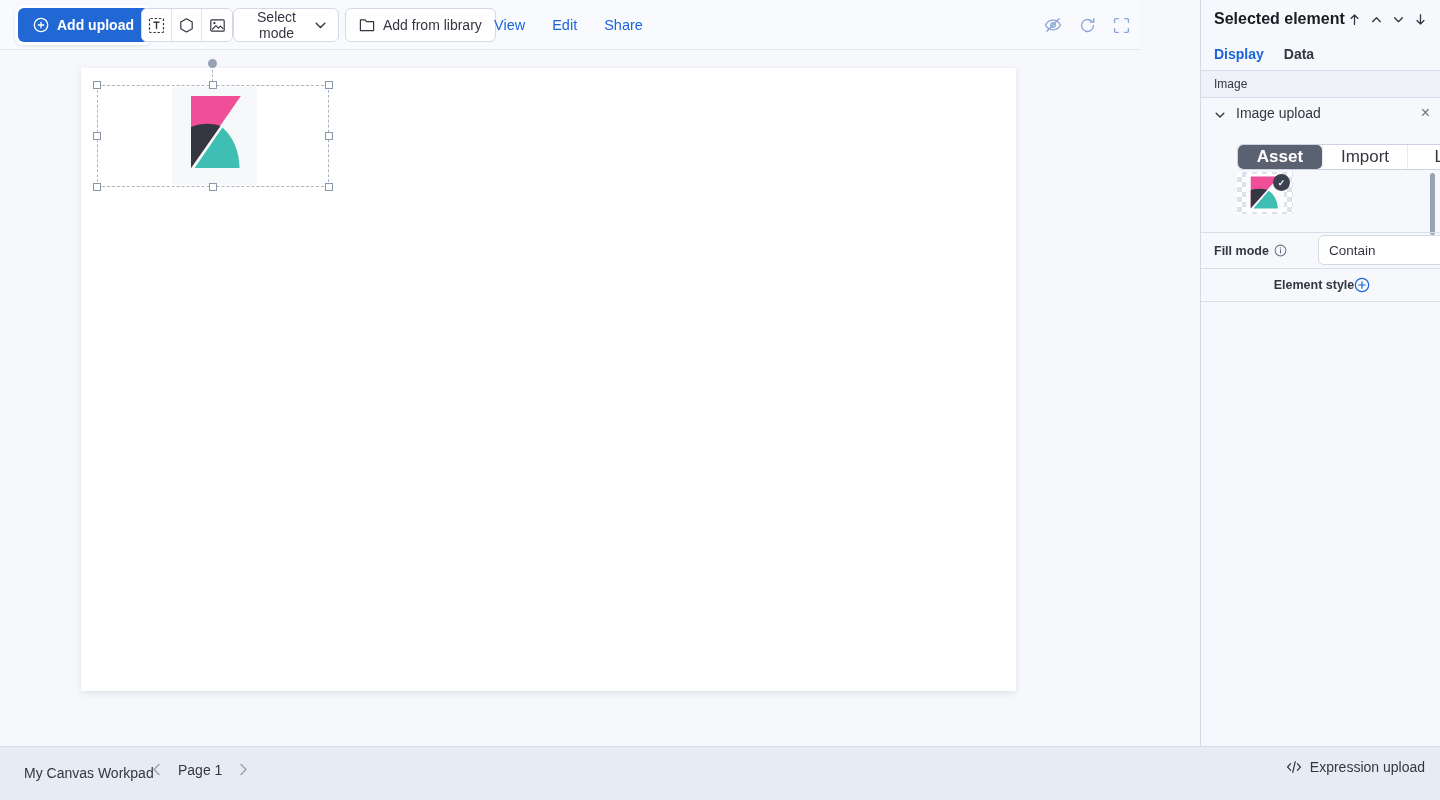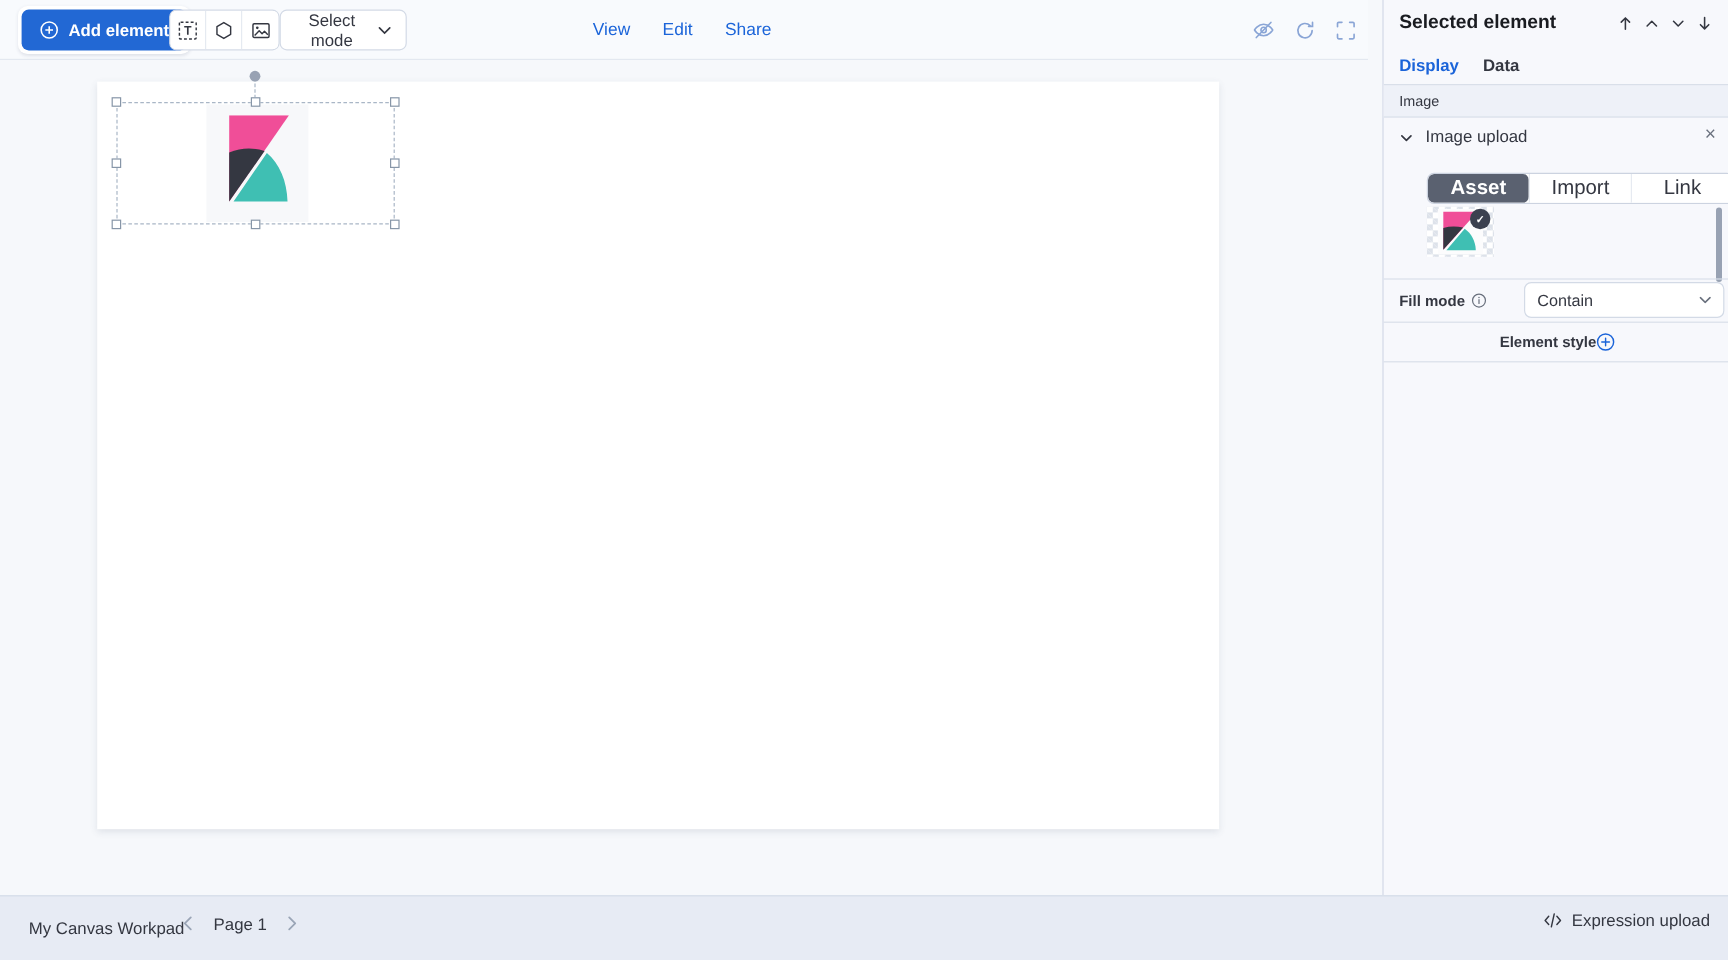--- a/index.html
+++ b/index.html
@@ -25,21 +25,21 @@
   .selection { position:absolute; left:97px; top:35px; width:232px; height:102px; border:1px dashed #a9b6c6; cursor:move; }
   .img-el { position:absolute; left:74px; top:1px; width:85px; height:98px; background:#f7f8fa; display:flex; align-items:center; justify-content:center; }
   .handle { position:absolute; width:8px; height:8px; background:#fff; border:1px solid #8796a8; }
   .h-tl{left:-5px;top:-5px}.h-tm{left:calc(50% - 4px);top:-5px}.h-tr{right:-5px;top:-5px}
   .h-ml{left:-5px;top:calc(50% - 4px)}.h-mr{right:-5px;top:calc(50% - 4px)}
   .h-bl{left:-5px;bottom:-5px}.h-bm{left:calc(50% - 4px);bottom:-5px}.h-br{right:-5px;bottom:-5px}
   .rot-line { position:absolute; left:calc(50% - 1px); top:-21px; height:17px; border-left:1px dashed #a9b6c6; }
   .rot-dot { position:absolute; left:calc(50% - 5px); top:-27px; width:9px; height:9px; border-radius:50%; background:#98a2b3; cursor:grab; }
 
   
-  .sidebar { position:absolute; right:0; top:0; width:288px; height:746px; background:#f7f8fc; border-left:1px solid #d3dae6; }
+  .sidebar { position:absolute; right:0; top:0; width:240px; height:746px; background:#f7f8fc; border-left:1px solid #d3dae6; }
   .sb-header { position:absolute; left:13px; right:13px; top:10px; display:flex; justify-content:space-between; align-items:center; }
   .sb-title { font-size:16px; font-weight:700; color:#1a1c21; }
   .order-icons { display:flex; gap:9px; color:#343741; }
   .order-icons .tib { background:none; border:none; color:inherit; cursor:pointer; padding:0; display:flex; }
   .sb-tabs { position:absolute; left:13px; top:46px; display:flex; gap:20px; }
   .sb-tab { font-size:14px; font-weight:600; padding-bottom:8px; cursor:pointer; color:#343741; border-bottom:2px solid transparent; }
   .sb-tab.active { color:#1b64d9; border-bottom-color:#1b64d9; }
   .sb-sec-head { position:absolute; left:0; right:0; top:70px; height:28px; background:#eef1f8; border-top:1px solid #d9dfe9; border-bottom:1px solid #d9dfe9; display:flex; align-items:center; padding:0 13px; font-size:12px; font-weight:400; }
   .accordion { position:absolute; left:13px; right:10px; top:105px; display:flex; align-items:flex-end; gap:10px; }
   .accordion .label { font-size:14px; }
@@ -79,21 +79,21 @@
 
   <div class="topbar">
     <div class="btn-wrap">
       <button class="btn-primary">
         <span>
           <svg width="16" height="16" viewBox="0 0 16 16" fill="none" stroke="#fff" stroke-width="1.3">
               <circle cx="8" cy="8" r="6.7"></circle>
               <path d="M8 4.8v6.4M4.8 8h6.4"></path>
             </svg>
         </span>
-        <span>Add element</span>
+        <span>Add upload</span>
       </button>
     </div>
 
     <div class="icon-group">
       <div class="icon-cell">
         <span>
           <svg width="17" height="17" viewBox="0 0 17 17" fill="none" stroke="#343741" stroke-width="1.2">
               <rect x="1.5" y="1.5" width="14" height="14" rx="1" stroke-dasharray="2.4 1.8"></rect>
               <path d="M5.5 5.3h6M8.5 5.3v6.6" stroke-width="1.4"></path>
             </svg>
@@ -119,20 +119,28 @@
 
     <button class="btn-outline" style="left:233px; width:106px; justify-content:space-between; padding:0 12px;">
       <span>Select mode</span>
       <span>
         <svg width="11" height="7" viewBox="0 0 11 7" fill="none" stroke="#343741" stroke-width="1.4" stroke-linecap="round">
             <path d="M1.2 1.2 5.5 5.5l4.3-4.3"></path>
           </svg>
       </span>
     </button>
 
+    <button class="btn-outline" style="left:345px;">
+      <span>
+        <svg width="16" height="14" viewBox="0 0 16 14" fill="none" stroke="#343741" stroke-width="1.2" stroke-linejoin="round">
+            <path d="M1.4 12.6V1.8h4.7l1.4 1.8h7.1v9z"></path>
+          </svg>
+      </span>
+      <span>Add from library</span>
+    </button>
 
     <div class="nav-links">
       <a class="nav-link">View</a>
       <a class="nav-link">Edit</a>
       <a class="nav-link">Share</a>
     </div>
 
     <div class="top-icons">
       <button class="tib">
         <span>

